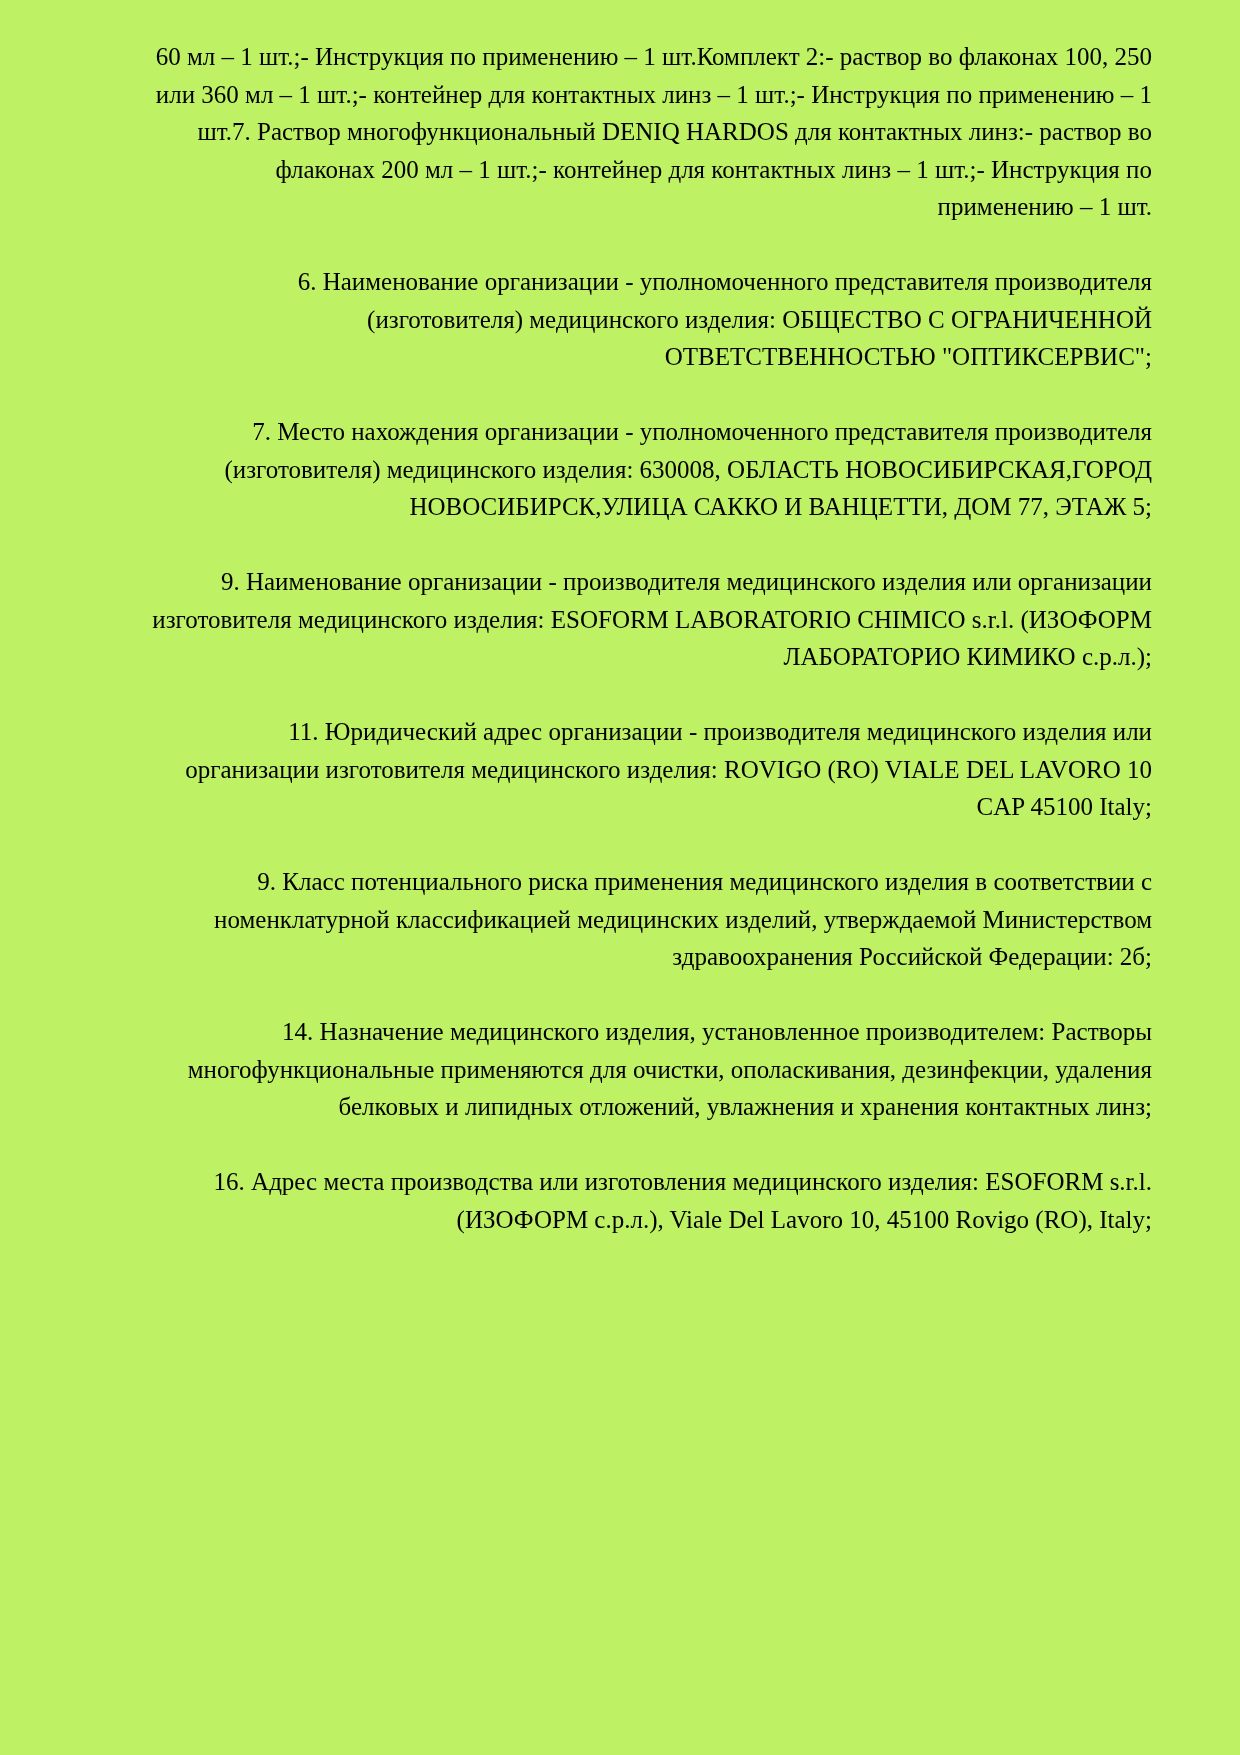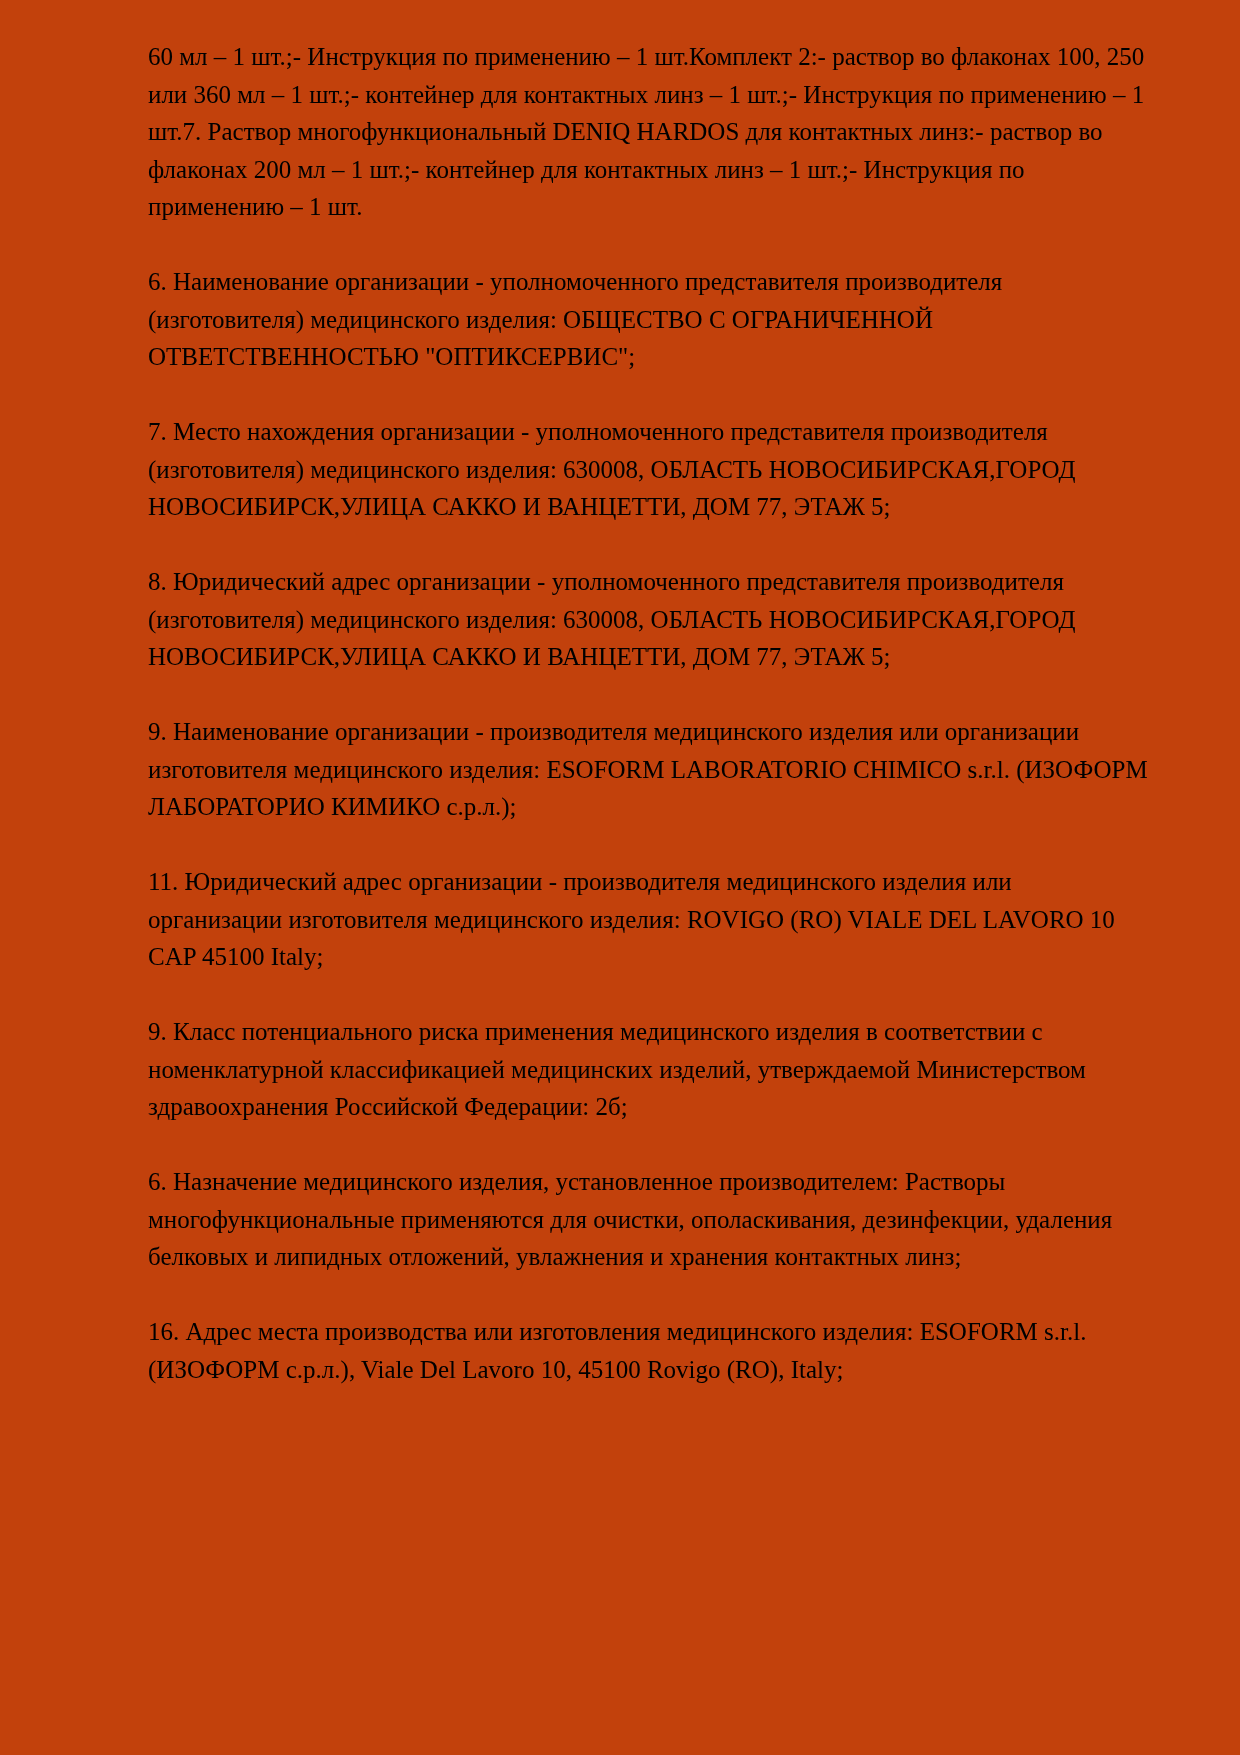--- a/index.html
+++ b/index.html
@@ -9,44 +9,43 @@
   }
   body {
     width: 1240px;
     height: 1755px;
     overflow: hidden;
   }
   .page {
     box-sizing: border-box;
     width: 1240px;
     height: 1755px;
-    background: #c2410c;
+    background: #bef264;
     color: #000000;
     padding: 38px 88px 30px 148px;
     font-family: "Liberation Serif", "DejaVu Serif", serif;
     font-size: 25px;
     line-height: 37.5px;
-    text-align: left;
+    text-align: right;
   }
   .para {
     margin: 0 0 37.5px 0;
     white-space: pre-wrap;
     word-wrap: break-word;
   }
   .para:last-child {
     margin-bottom: 0;
   }
 </style>
 </head>
 <body>
 
 <div class="page">
   <p class="para">60 мл – 1 шт.;- Инструкция по применению – 1 шт.Комплект 2:- раствор во флаконах 100, 250 или 360 мл – 1 шт.;- контейнер для контактных линз – 1 шт.;- Инструкция по применению – 1 шт.7. Раствор многофункциональный DENIQ HARDOS для контактных линз:- раствор во флаконах 200 мл – 1 шт.;- контейнер для контактных линз – 1 шт.;- Инструкция по применению – 1 шт.</p>
   <p class="para">6. Наименование организации - уполномоченного представителя производителя (изготовителя) медицинского изделия: ОБЩЕСТВО С ОГРАНИЧЕННОЙ ОТВЕТСТВЕННОСТЬЮ "ОПТИКСЕРВИС";</p>
   <p class="para">7. Место нахождения организации - уполномоченного представителя производителя (изготовителя) медицинского изделия: 630008, ОБЛАСТЬ НОВОСИБИРСКАЯ,ГОРОД НОВОСИБИРСК,УЛИЦА САККО И ВАНЦЕТТИ, ДОМ 77, ЭТАЖ 5;</p>
-  <p class="para">8. Юридический адрес организации - уполномоченного представителя производителя (изготовителя) медицинского изделия: 630008, ОБЛАСТЬ НОВОСИБИРСКАЯ,ГОРОД НОВОСИБИРСК,УЛИЦА САККО И ВАНЦЕТТИ, ДОМ 77, ЭТАЖ 5;</p>
   <p class="para">9. Наименование организации - производителя медицинского изделия или организации изготовителя медицинского изделия: ESOFORM LABORATORIO CHIMICO s.r.l. (ИЗОФОРМ ЛАБОРАТОРИО КИМИКО с.р.л.);</p>
   <p class="para">11. Юридический адрес организации - производителя медицинского изделия или организации изготовителя медицинского изделия: ROVIGO (RO) VIALE DEL LAVORO 10 CAP 45100 Italy;</p>
   <p class="para">9. Класс потенциального риска применения медицинского изделия в соответствии с номенклатурной классификацией медицинских изделий, утверждаемой Министерством здравоохранения Российской Федерации: 2б;</p>
-  <p class="para">6. Назначение медицинского изделия, установленное производителем: Растворы многофункциональные применяются для очистки, ополаскивания, дезинфекции, удаления белковых и липидных отложений, увлажнения и хранения контактных линз;</p>
+  <p class="para">14. Назначение медицинского изделия, установленное производителем: Растворы многофункциональные применяются для очистки, ополаскивания, дезинфекции, удаления белковых и липидных отложений, увлажнения и хранения контактных линз;</p>
   <p class="para">16. Адрес места производства или изготовления медицинского изделия: ESOFORM s.r.l. (ИЗОФОРМ с.р.л.), Viale Del Lavoro 10, 45100 Rovigo (RO), Italy;</p>
 
 </div>
 
 </body></html>

